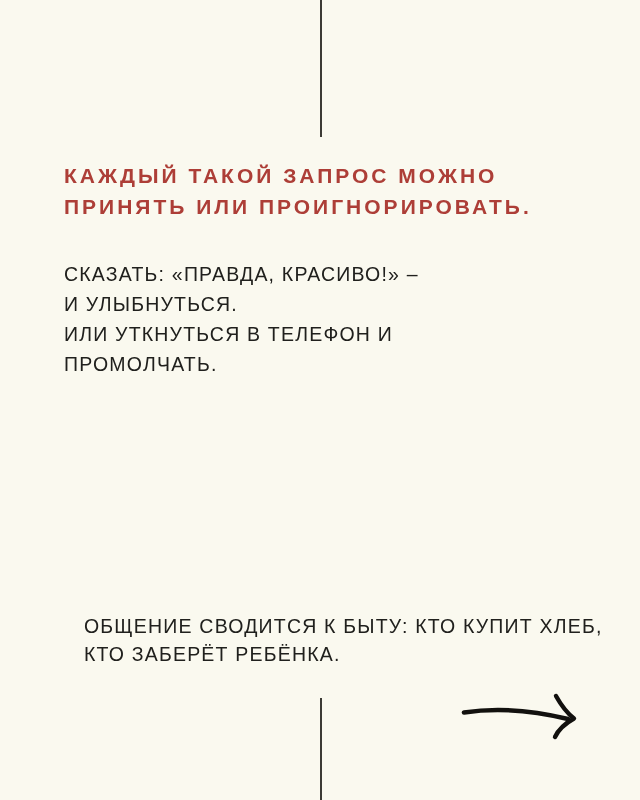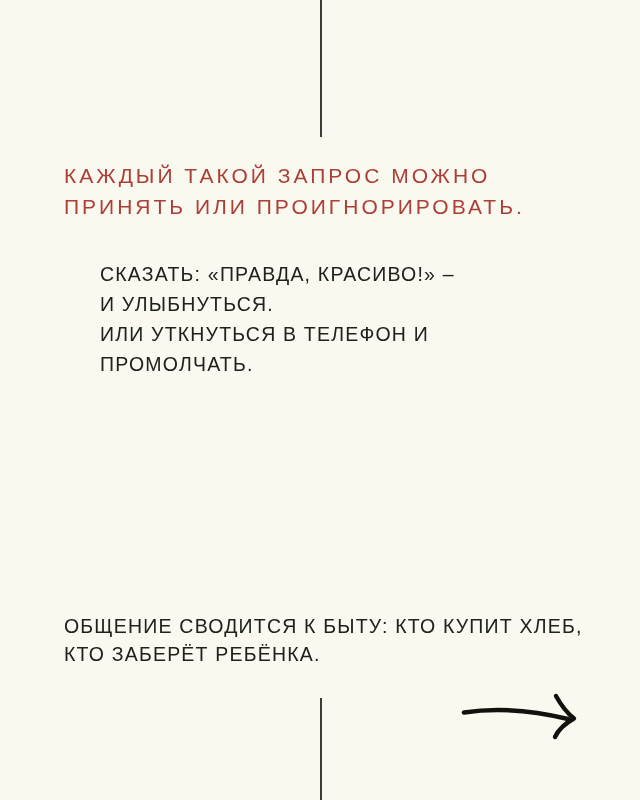--- a/index.html
+++ b/index.html
@@ -26,33 +26,33 @@
   .text-block {
     position: absolute;
     left: 64px;
     right: 24px;
     white-space: pre-line;
   }
   .headline {
     top: 160px;
     font-size: 21px;
     line-height: 31px;
-    font-weight: 400;
+    font-weight: 700;
     letter-spacing: 3px;
     color: var(--color-accent-red, #ad3e37);
   }
   .para {
     font-size: 19.5px;
     font-weight: 400;
     letter-spacing: 1.2px;
     color: var(--color-body-text, #20201d);
   }
-  .para-1 { top: 259px; line-height: 30px; margin-left: 36px; }
+  .para-1 { top: 259px; line-height: 30px; }
   .para-2 { top: 532px; line-height: 28px; }
-  .para-3 { top: 612px; line-height: 28px; }
+  .para-3 { top: 612px; line-height: 28px; margin-left: 20px; }
   .big-statement {
     top: 404px;
     font-size: 36px;
     line-height: 50px;
     font-weight: 600;
     letter-spacing: 2.5px;
     color: var(--color-big-red, #b9332c);
   }
   .arrow-wrap {
     position: absolute;

